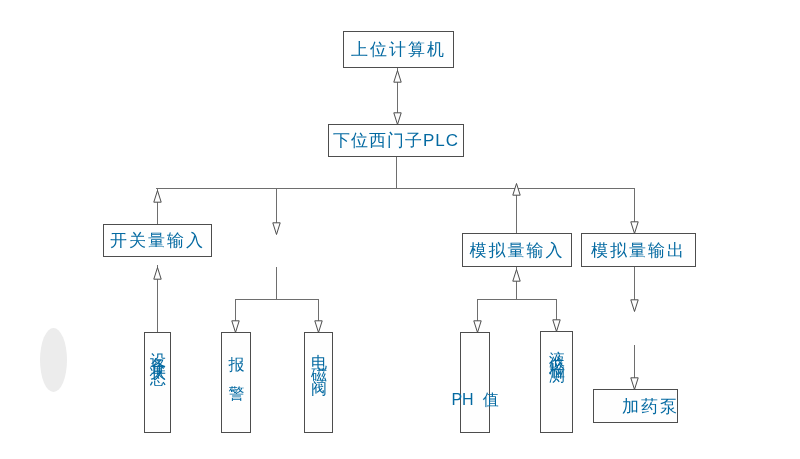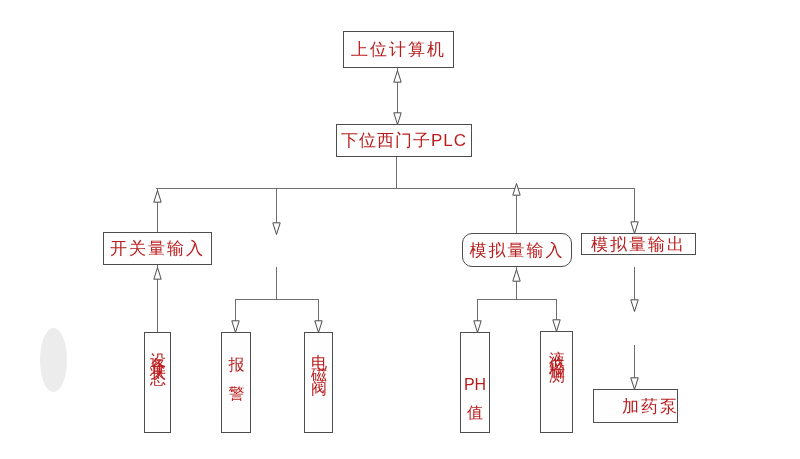--- a/index.html
+++ b/index.html
@@ -1,46 +1,46 @@
 <!DOCTYPE html>
 <html><head>
 <meta charset="utf-8">
 <style>
   html,body{margin:0;padding:0;background:#fff;}
   #stage{
     position:relative;width:800px;height:459px;background:#ffffff;overflow:hidden;
-    font-family:"Liberation Sans", sans-serif;color:#b91c1c;
+    font-family:"Liberation Sans", sans-serif;color:#0369a1;
   }
   .box{
     position:absolute;border:1px solid #4d4d4d;background:#fefefe;
     display:flex;align-items:center;justify-content:center;
     font-size:17px;letter-spacing:2px;box-sizing:border-box;white-space:nowrap;
   }
   .vbox{
     position:absolute;border:1px solid #4d4d4d;background:#fefefe;
     display:flex;align-items:flex-start;justify-content:center;
     font-size:16px;box-sizing:border-box;
   }
   .vtext{writing-mode:vertical-rl;text-orientation:upright;display:block;}
   .gap-sm{letter-spacing:6px;padding-top:6px;}
   .gap-md{letter-spacing:13px;padding-top:8px;}
   .gap-lg{letter-spacing:29px;padding-top:11px;}
   .gap-xs{letter-spacing:6px;padding-top:5px;}
-  .ph-col{display:flex;flex-direction:column;align-items:center;gap:9px;padding-top:35px;}
+  .ph-col{display:flex;align-items:center;gap:9px;padding-top:35px;}
   .hline{position:absolute;height:1px;background:#6e6e6e;}
   .vline{position:absolute;width:1px;background:#6e6e6e;}
   .arrow{position:absolute;width:9px;height:13px;}
   
   #n-host{left:343px;top:31px;width:111px;height:37px;}
   #n-plc{left:328px;top:124px;width:136px;height:33px;}
   
-  #n-di{left:103px;top:232px;width:109px;height:33px;}
+  #n-di{left:103px;top:224px;width:109px;height:33px;}
   #n-do{left:222px;top:234px;width:109px;height:33px;}
-  #n-ai{left:462px;top:233px;width:110px;height:34px;border-radius:10px;}
-  #n-ao{left:581px;top:233px;width:115px;height:22px;}
+  #n-ai{left:462px;top:233px;width:110px;height:34px;}
+  #n-ao{left:581px;top:233px;width:115px;height:34px;}
   
   #n-status{left:144px;top:332px;width:27px;height:101px;}
   #n-alarm{left:221px;top:332px;width:30px;height:101px;}
   #n-valve{left:304px;top:332px;width:29px;height:101px;}
   #n-ph{left:460px;top:332px;width:30px;height:101px;}
   #n-level{left:540px;top:331px;width:33px;height:102px;}
   #n-vfd{left:595px;top:311px;width:84px;height:34px;}
   #n-pump{left:593px;top:389px;width:85px;height:34px;padding-left:30px;}
   #watermark{
     position:absolute;left:40px;top:328px;width:27px;height:64px;
@@ -112,21 +112,21 @@
   <div class="arrow" style="left:630px;top:298px;"><svg width="9" height="13">
         <path d="M4.5 12.5 L8.2 0.8 L0.8 0.8 Z" fill="#fdfdfd" stroke="#4d4d4d" stroke-width="1"></path>
       </svg></div>
   <div class="arrow" style="left:630px;top:376px;"><svg width="9" height="13">
         <path d="M4.5 12.5 L8.2 0.8 L0.8 0.8 Z" fill="#fdfdfd" stroke="#4d4d4d" stroke-width="1"></path>
       </svg></div>
 
   <div class="box" id="n-host">
     <span>上位计算机</span>
   </div>
-  <div class="box" id="n-plc" style="letter-spacing:1px;margin-left:8px;">
+  <div class="box" id="n-plc" style="letter-spacing:1px;">
     <span>下位西门子PLC</span>
   </div>
 
   <div class="box" id="n-di">
     <span>开关量输入</span>
   </div>
   <div class="box" id="n-ai">
     <span>模拟量输入</span>
   </div>
   <div class="box" id="n-ao">

